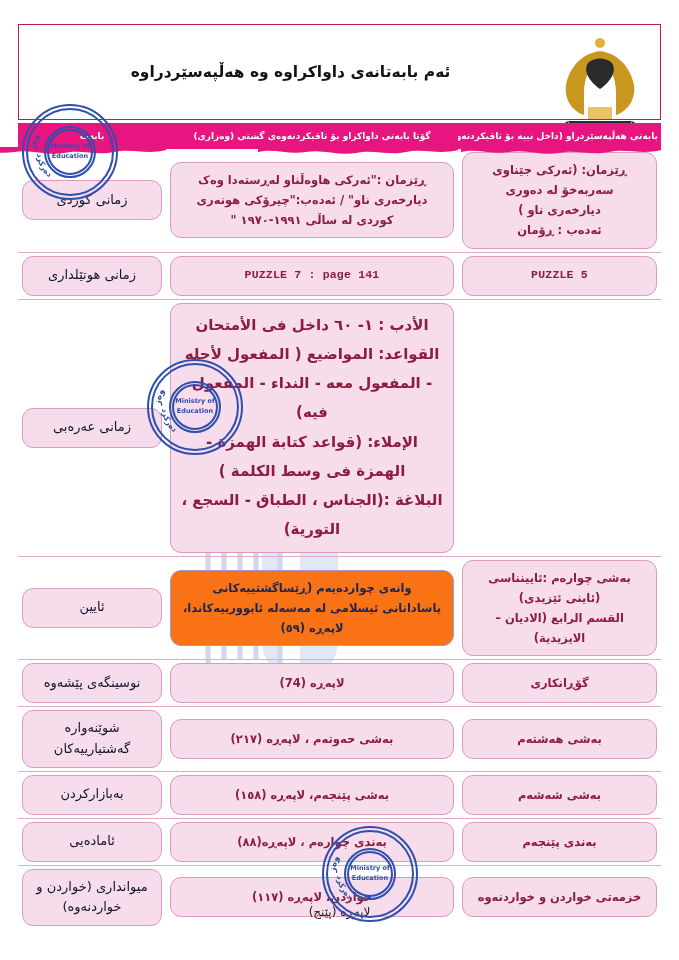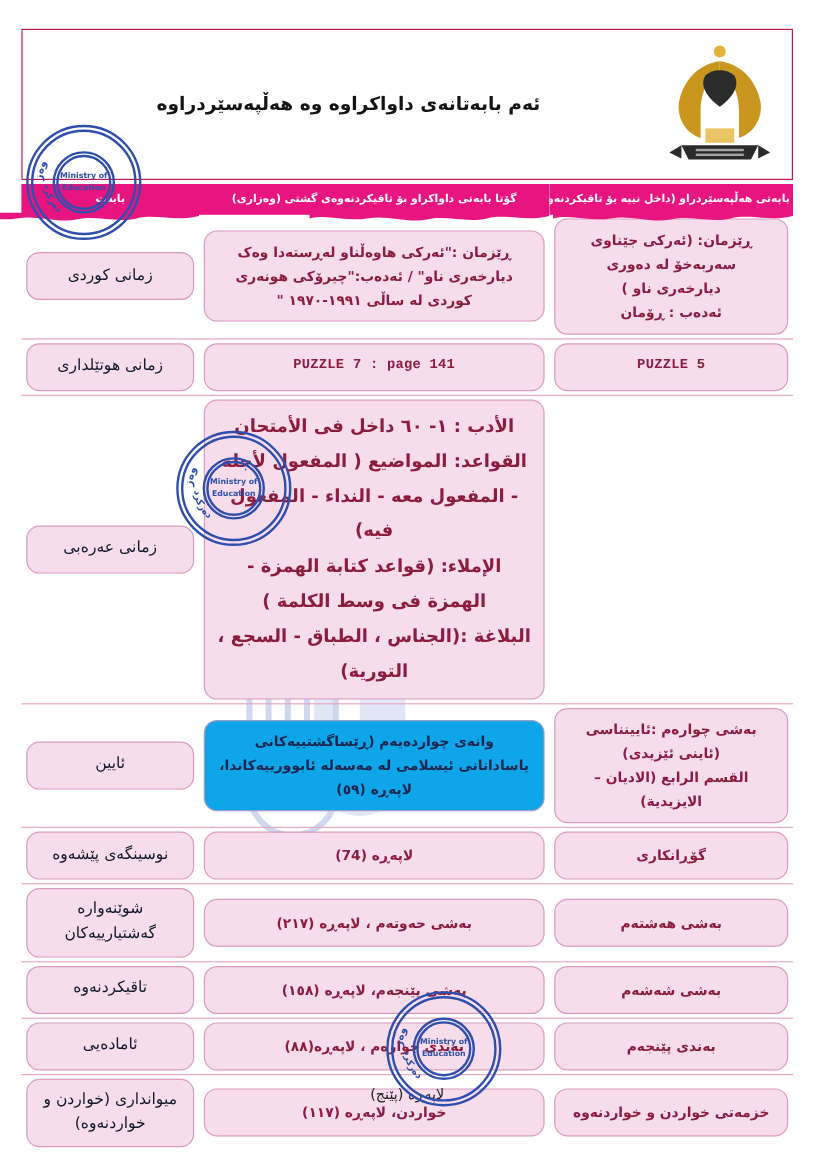--- a/index.html
+++ b/index.html
@@ -33,21 +33,21 @@
     inset: 0;
     z-index: 2;
     padding: 24px 18px 0 18px;
     box-sizing: border-box;
   }
 
   
   .header {
     border: 1.5px solid #c2185b;
     position: relative;
-    height: 126px;
+    height: 96px;
     box-sizing: border-box;
     display: flex;
     align-items: center;
     background: transparent;
   }
   .crest {
     position: absolute;
     right: 14px;
     top: 8px;
     width: 92px;
@@ -136,21 +136,21 @@
     margin: 3px 4px;
     box-sizing: border-box;
     display: flex;
     align-items: center;
     justify-content: center;
     text-align: center;
     padding: 7px 9px;
     min-height: 40px;
   }
   .chip.blue {
-    background: #0ea5e9;
+    background: #f97316;
     border-color: #9a9ecb;
   }
   .chip .txt {
     font-size: 11.5px;
     line-height: 1.75;
     font-weight: bold;
     color: #8c1d3f;
     width: 100%;
   }
   .chip.subject .txt {
@@ -434,21 +434,21 @@
               <div class="txt">بەشی شەشەم</div>
             </div>
           </td>
           <td>
             <div class="chip mid">
               <div class="txt">بەشی پێنجەم، لاپەڕە (١٥٨)</div>
             </div>
           </td>
           <td>
             <div class="chip subject">
-              <div class="txt">تاقیکردنەوە</div>
+              <div class="txt">بەبازارکردن</div>
             </div>
           </td>
         </tr>
         <tr class="rowline">
           <td>
             <div class="line"></div>
           </td>
           <td>
             <div class="line"></div>
           </td>

